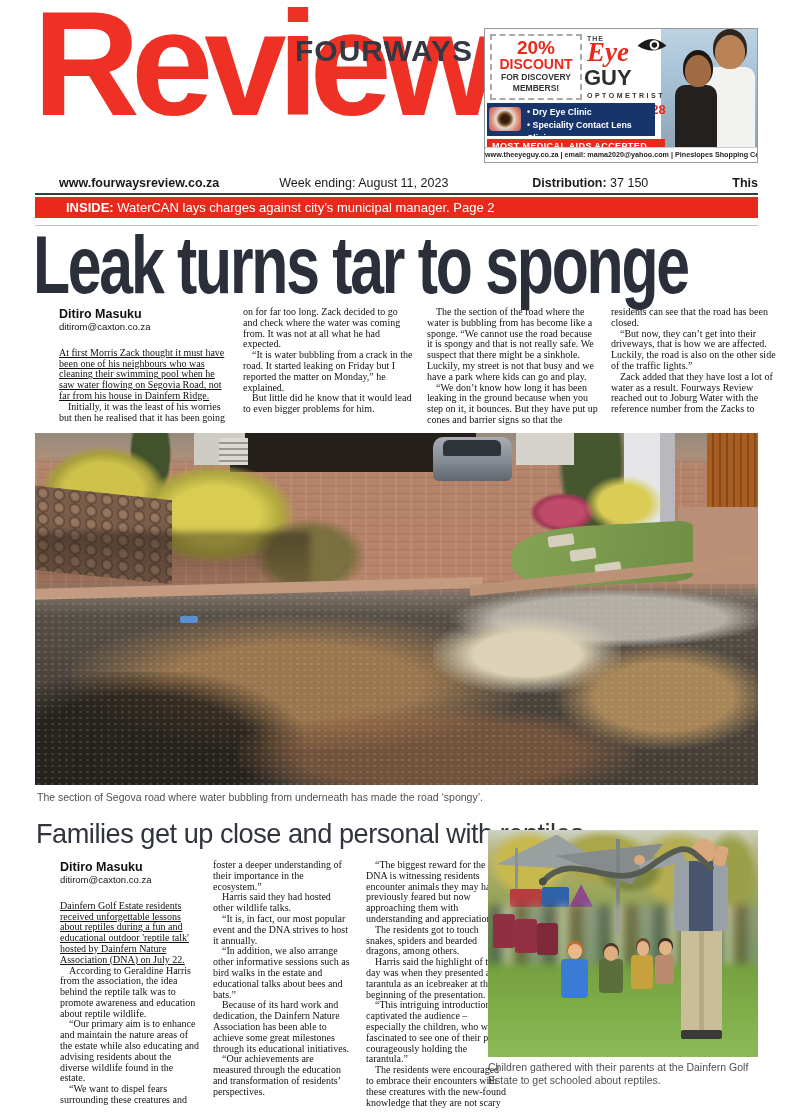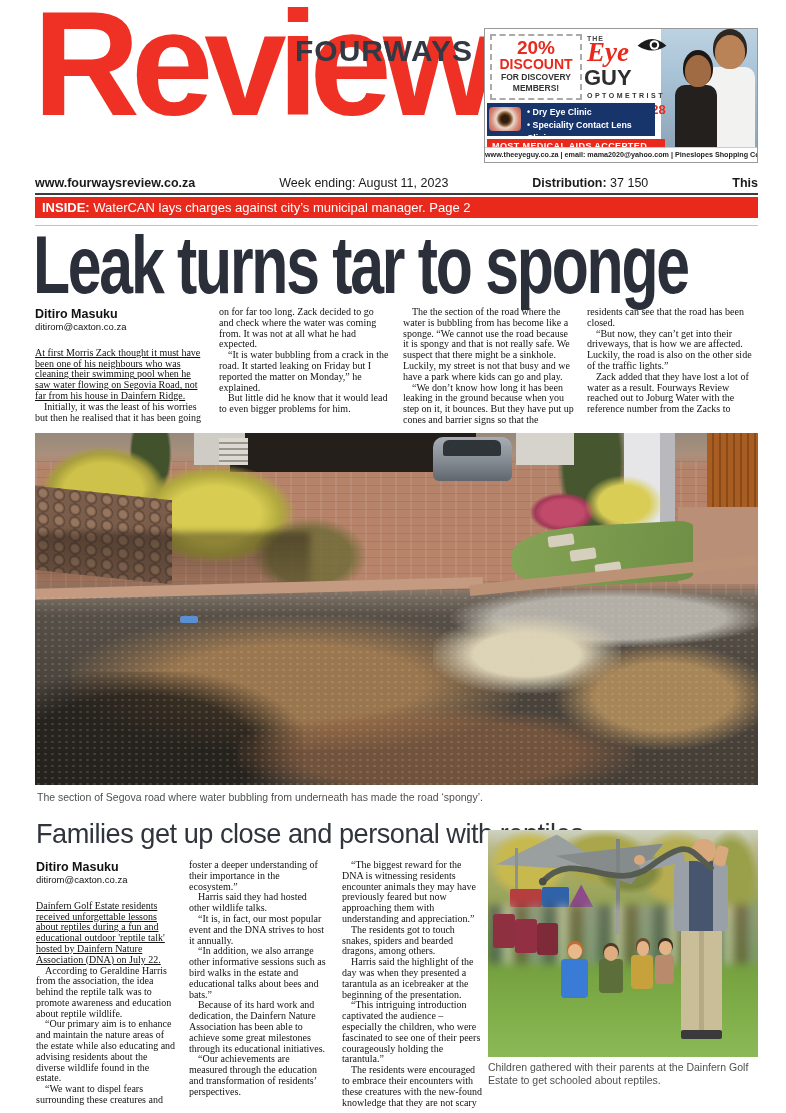--- a/index.html
+++ b/index.html
@@ -54,21 +54,21 @@
       font-size:13px;line-height:21px;padding-left:7px;}
   .inside .b{font-weight:bold;}
   .rule2{position:absolute;left:35px;right:28px;top:225px;border-top:1px solid #c2c2c2;}
 
   
   .headline1{position:absolute;left:33px;top:226px;font-size:82px;font-weight:bold;color:#2b2f3a;
       letter-spacing:-3px;white-space:nowrap;transform:scaleX(.74);transform-origin:0 0;line-height:.95;}
   .byline-name{font:bold 12.5px/1.15 "Liberation Sans",sans-serif;}
   .byline-email{font:9.5px/1.3 "Liberation Sans",sans-serif;margin-bottom:14px;}
   .bodycols{font-family:"Liberation Serif",serif;font-size:10px;line-height:1.08;color:#111;
-      column-fill:auto;overflow:hidden;}
+      column-fill:auto;overflow:hidden;margin-left:24px;}
   .bodycols p{margin:0;text-indent:9px;}
   .bodycols p.first{text-indent:0;text-decoration:underline;}
   .article1{position:absolute;left:35px;top:307px;width:723px;height:124px;column-count:4;column-gap:13px;}
   .article2{position:absolute;left:36px;top:860px;width:446px;height:251px;column-count:3;column-gap:13px;}
 
   
   .photo1{position:absolute;left:35px;top:433px;width:723px;height:352px;overflow:hidden;
       background:linear-gradient(180deg,#97897b 0%,#a9907c 6%,#b5826a 10%,#b8856b 42%,#7a6f63 46%,#564f47 52%,#4a443d 72%,#433d36 100%);}
   .photo1 div{position:absolute;}
   .p1-bricktex{left:0;top:8%;width:100%;height:38%;
@@ -153,21 +153,21 @@
   .p2-man-shirt{left:69%;top:13.5%;width:20%;height:31%;border-radius:8px 8px 4px 4px;
       background:linear-gradient(90deg,#9aa0a8 0 28%,#47566e 28% 72%,#9aa0a8 72% 100%);}
   .p2-man-armL{left:56%;top:12%;width:17%;height:4.5%;background:#9aa0a8;border-radius:4px;transform:rotate(-14deg);}
   .p2-man-handL{left:54%;top:11%;width:4%;height:4.5%;background:#d9a87c;border-radius:50%;}
   .p2-man-armR{left:84%;top:7%;width:4.5%;height:9%;background:#d9a87c;border-radius:4px;transform:rotate(14deg);}
   .p2-man-pants{left:71.5%;top:44.5%;width:15%;height:44%;
       background:linear-gradient(90deg,#c9be97 0 45%,#b5aa85 45% 55%,#c9be97 55% 100%);}
   .p2-man-shoes{left:71.5%;top:88%;width:15%;height:4%;background:#3a3a3a;border-radius:2px;}
   .p2-snake{left:18%;top:6%;width:68%;height:22%;}
 
-  .b{font-weight:bold;}
+  .b{font-weight:bold;margin-left:24px;}
 </style>
 </head>
 <body>
 
 <div class="page">
 
   <div class="masthead">
     <div class="review-title">Review</div>
     <div class="fourways">FOURWAYS</div>
   </div>

